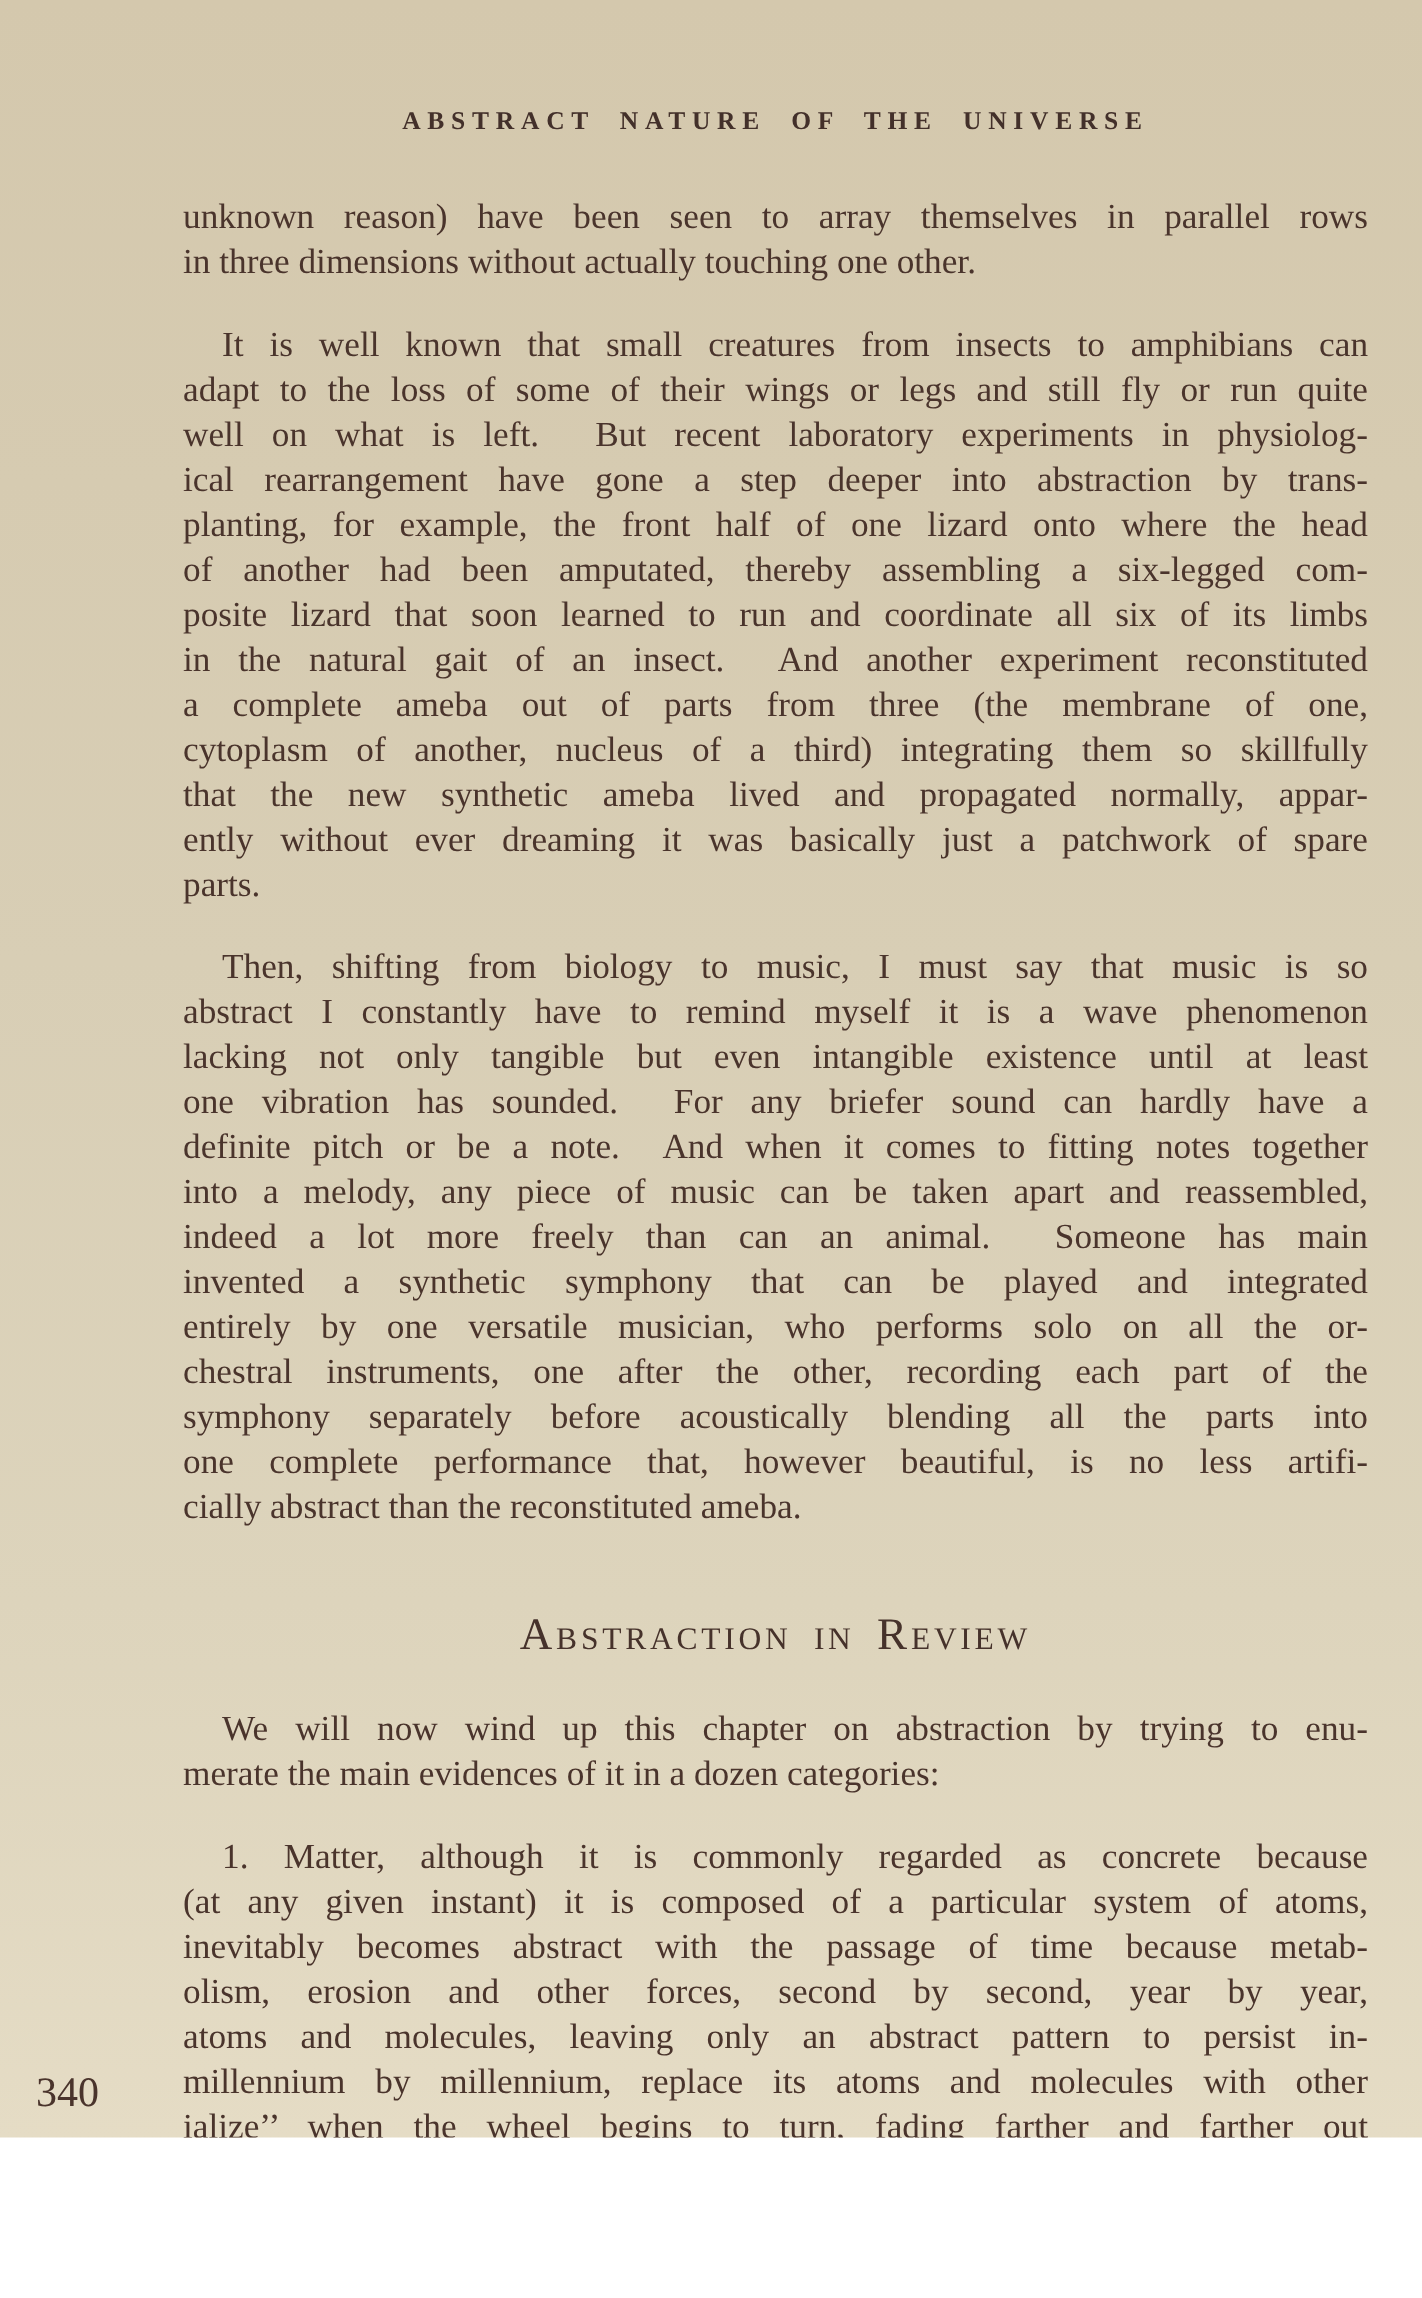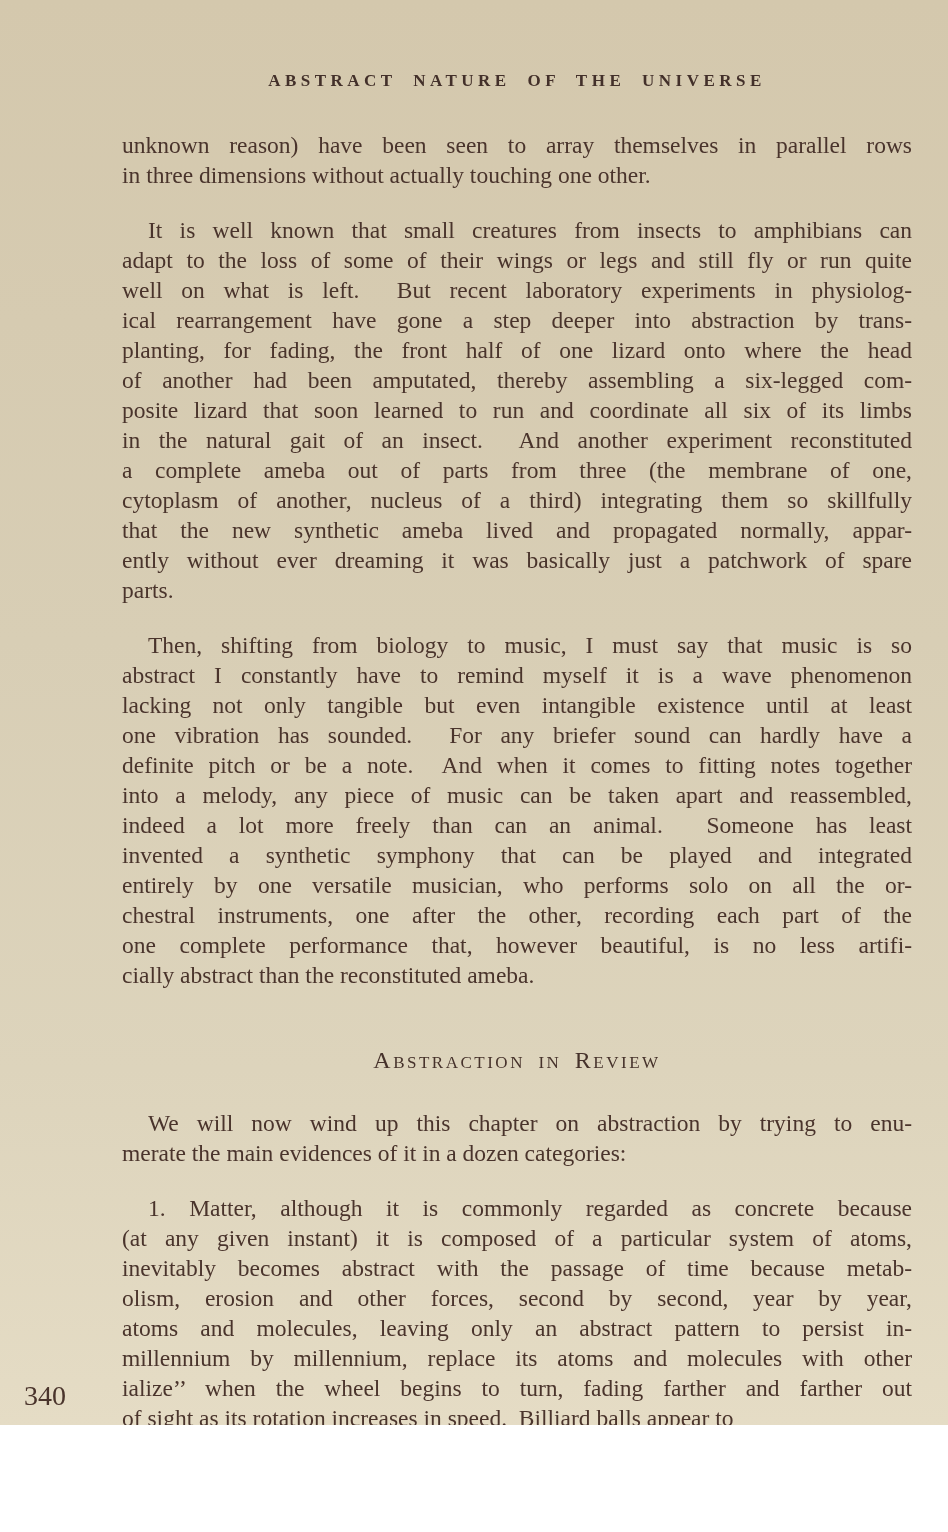--- a/index.html
+++ b/index.html
@@ -48,21 +48,21 @@
   }
   .line.indent {
     text-indent: 26px;
     margin-top: 25px;
   }
   .section-heading {
     margin-top: 53px;
     margin-bottom: 31px;
     text-align: center;
     font-variant: small-caps;
-    font-size: 24px;
+    font-size: 30px;
     line-height: 34px;
     letter-spacing: 2.5px;
     word-spacing: 5px;
     color: #46322b;
   }
   .page-number {
     position: absolute;
     top: 1381px;
     left: 24px;
     font-size: 28px;
@@ -79,41 +79,42 @@
   <div class="page-body">
       <div class="paragraph">
         <div class="line">unknown reason) have been seen to array themselves in parallel rows</div>
         <div class="line last">in three dimensions without actually touching one other.</div>
       </div>
       <div class="paragraph">
         <div class="line indent">It is well known that small creatures from insects to amphibians can</div>
         <div class="line">adapt to the loss of some of their wings or legs and still fly or run quite</div>
         <div class="line">well on what is left.  But recent laboratory experiments in physiolog-</div>
         <div class="line">ical rearrangement have gone a step deeper into abstraction by trans-</div>
-        <div class="line">planting, for fading, the front half of one lizard onto where the head</div>
+        <div class="line">planting, for example, the front half of one lizard onto where the head</div>
         <div class="line">of another had been amputated, thereby assembling a six-legged com-</div>
         <div class="line">posite lizard that soon learned to run and coordinate all six of its limbs</div>
         <div class="line">in the natural gait of an insect.  And another experiment reconstituted</div>
         <div class="line">a complete ameba out of parts from three (the membrane of one,</div>
         <div class="line">cytoplasm of another, nucleus of a third) integrating them so skillfully</div>
         <div class="line">that the new synthetic ameba lived and propagated normally, appar-</div>
         <div class="line">ently without ever dreaming it was basically just a patchwork of spare</div>
         <div class="line last">parts.</div>
       </div>
       <div class="paragraph">
         <div class="line indent">Then, shifting from biology to music, I must say that music is so</div>
         <div class="line">abstract I constantly have to remind myself it is a wave phenomenon</div>
         <div class="line">lacking not only tangible but even intangible existence until at least</div>
         <div class="line">one vibration has sounded.  For any briefer sound can hardly have a</div>
         <div class="line">definite pitch or be a note.  And when it comes to fitting notes together</div>
         <div class="line">into a melody, any piece of music can be taken apart and reassembled,</div>
-        <div class="line">indeed a lot more freely than can an animal.  Someone has least</div>
+        <div class="line">indeed a lot more freely than can an animal.  Someone has main</div>
         <div class="line">invented a synthetic symphony that can be played and integrated</div>
         <div class="line">entirely by one versatile musician, who performs solo on all the or-</div>
         <div class="line">chestral instruments, one after the other, recording each part of the</div>
+        <div class="line">symphony separately before acoustically blending all the parts into</div>
         <div class="line">one complete performance that, however beautiful, is no less artifi-</div>
         <div class="line last">cially abstract than the reconstituted ameba.</div>
       </div>
       <div class="section-heading">Abstraction in Review</div>
       <div class="paragraph">
         <div class="line indent">We will now wind up this chapter on abstraction by trying to enu-</div>
         <div class="line last">merate the main evidences of it in a dozen categories:</div>
       </div>
       <div class="paragraph">
         <div class="line indent">1. Matter, although it is commonly regarded as concrete because</div>

